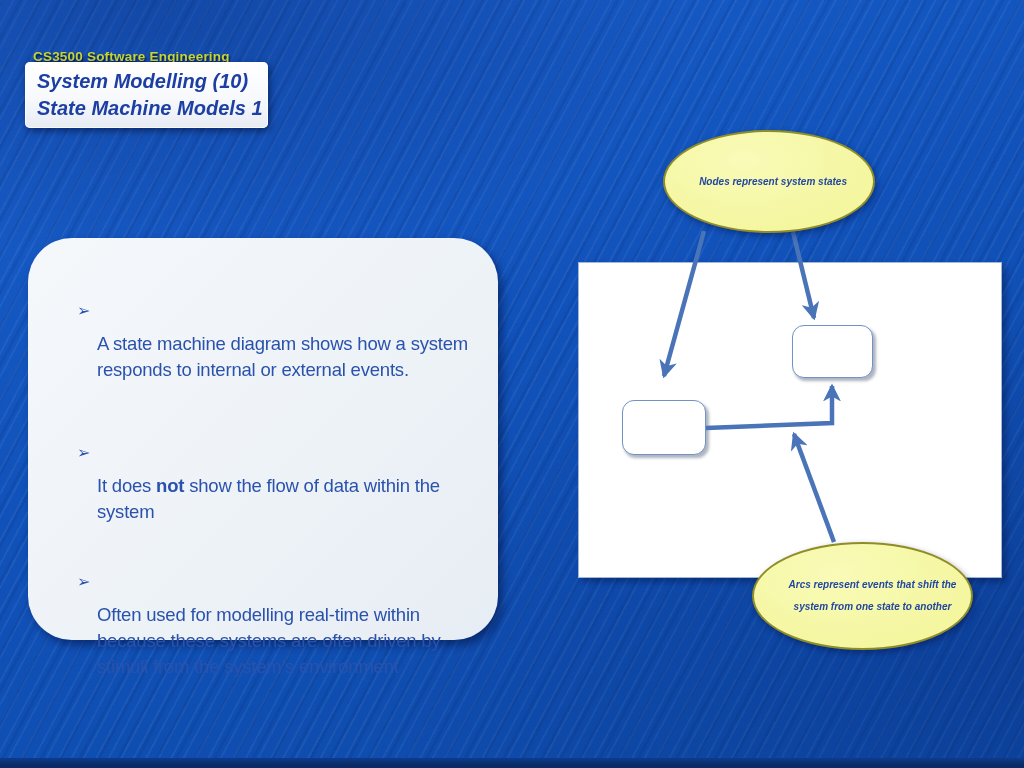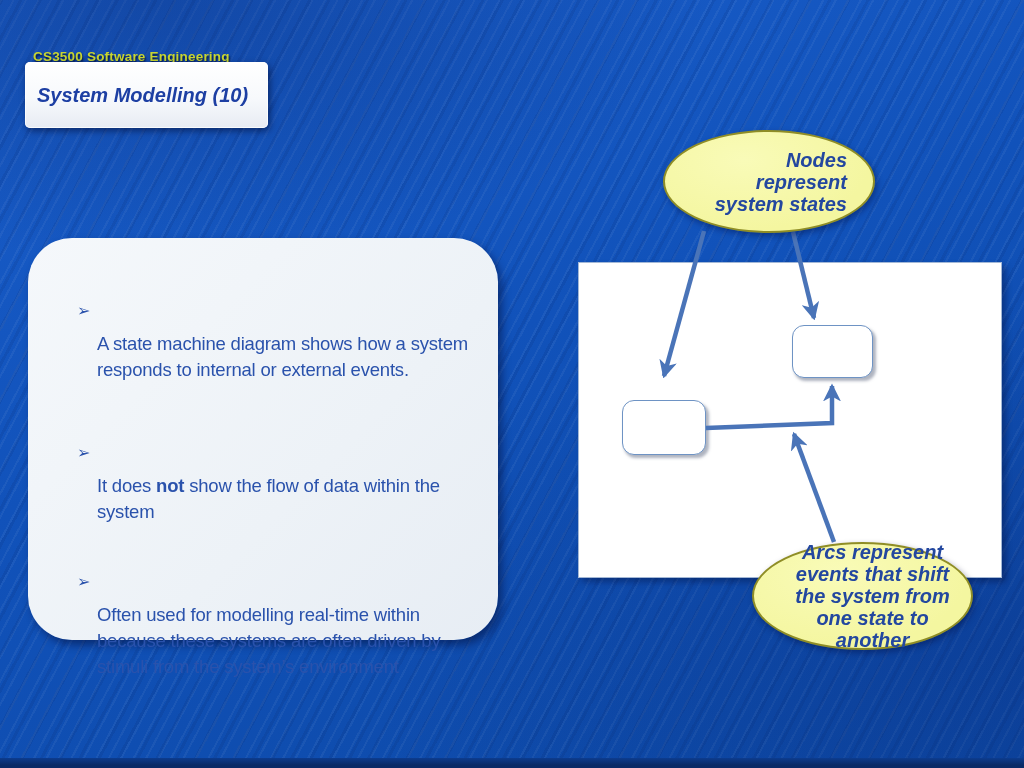--- a/index.html
+++ b/index.html
@@ -72,21 +72,21 @@
   .node-right { left:792px; top:325px; width:81px; height:53px; }
   .arrow-layer { position:absolute; left:0; top:0; width:1024px; height:768px; z-index:3; pointer-events:none; }
   .arrow-layer .arrow { stroke:var(--color-arrow,#4a74b8); fill:none; }
   #arrowhead path { fill:var(--color-arrow,#4a74b8); }
   .callout {
     position:absolute; z-index:4; border-radius:50%;
     background:radial-gradient(ellipse at 38% 28%, #f9fbb8 0%, var(--color-callout-fill,#f4f6a0) 70%);
     border:2px solid var(--color-callout-border,#8f8d26);
     box-shadow:2px 3px 6px rgba(0,10,60,0.4);
     display:flex; align-items:center; box-sizing:border-box;
-    font-size:20px; font-style:italic; font-weight:bold;
+    font-size:10px; font-style:italic; font-weight:bold;
     color:var(--color-callout-text,#23479f); line-height:22px;
   }
   .callout-nodes {
     left:663px; top:130px; width:212px; height:103px;
     justify-content:flex-end; text-align:right; padding:0 26px 0 30px;
   }
   .callout-arcs {
     left:752px; top:542px; width:221px; height:108px;
     justify-content:flex-start; text-align:center; padding:0 12px 0 32px;
   }
@@ -94,20 +94,21 @@
 </style>
 </head>
 <body>
 
 <div class="slide">
 
   <div class="course-label">CS3500 Software Engineering</div>
 
   <div class="title-card">
     <div class="title-line">System Modelling (10)</div>
+    <div class="title-line">State Machine Models 1</div>
   </div>
 
   <div class="content-card">
       <div class="bullet">
         <span class="glyph">➢</span>
         <div class="btext"><span>A state machine diagram shows how a system responds to internal or external events.</span></div>
       </div>
       <div class="bullet">
         <span class="glyph">➢</span>
         <div class="btext"><span>It does </span><span class="em">not</span><span> show the flow of data within the system</span></div>

